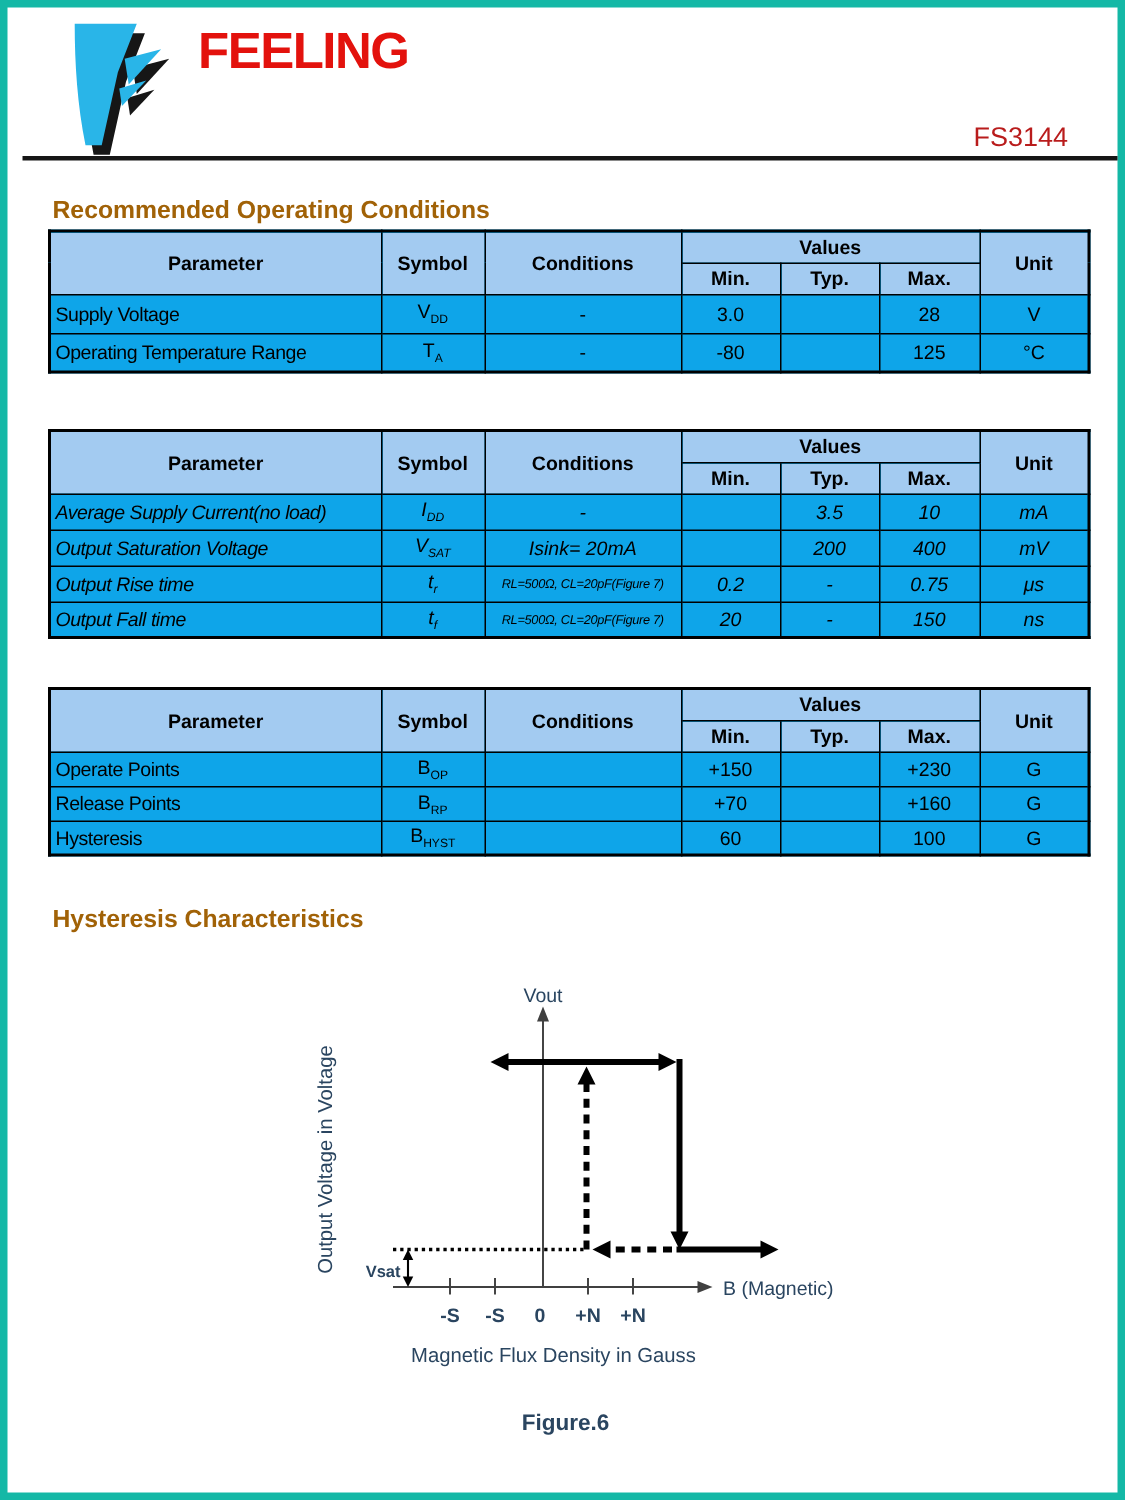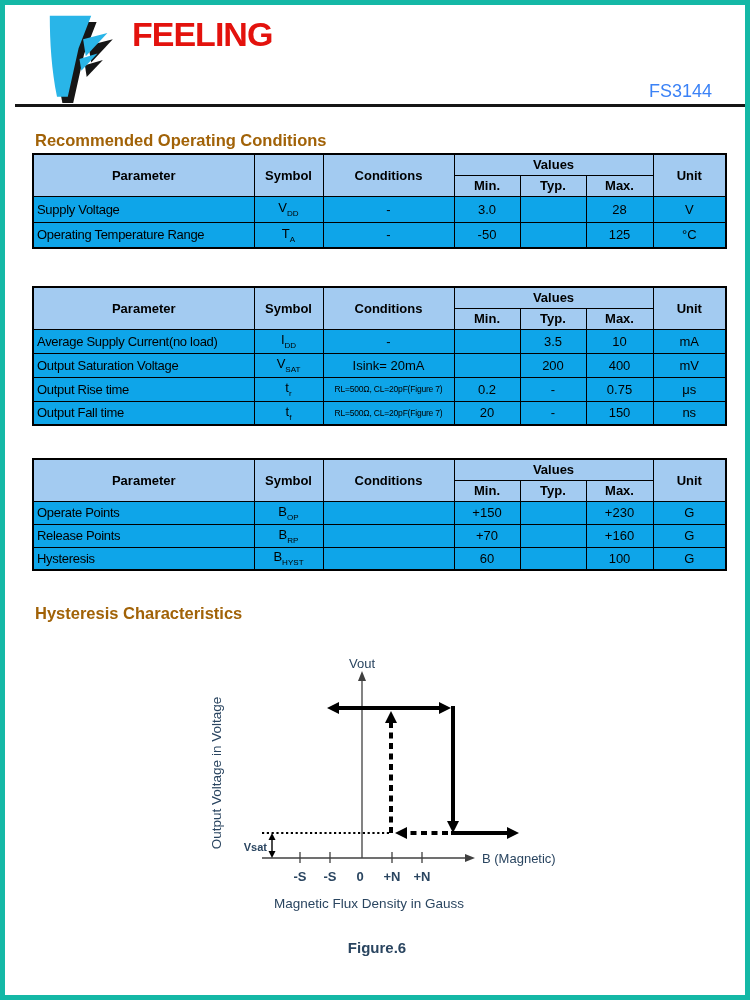--- a/index.html
+++ b/index.html
@@ -9,21 +9,21 @@
     font-family:"Liberation Sans", sans-serif; color:#000;
     border:5px solid #14b8a6; overflow:hidden;
   }
   
   .logo { position:absolute; left:34px; top:8px; width:90px; height:92px; }
   .brand {
     position:absolute; left:127px; top:9px;
     font-size:34px; line-height:40px; font-weight:bold; letter-spacing:-1px;
     white-space:nowrap;
   }
-  .partnum { position:absolute; left:644px; top:76px; font-size:18px; color:#3b82f6; }
+  .partnum { position:absolute; left:644px; top:76px; font-size:18px; color:#b91c1c; }
   .rule { position:absolute; left:10px; top:99px; width:731px; height:3px; background:#161616; }
 
   
   .sec-h {
     position:absolute; left:30px; font-size:16.5px; font-weight:bold;
     white-space:nowrap; color:#a16207;
   }
   .sec-h .reg { font-weight:normal; }
   .sec-h sub { font-size:0.6em; }
 
@@ -35,21 +35,21 @@
   .spec th, .spec td {
     border:1px solid #000; font-size:13px; text-align:center;
     padding:0; overflow:hidden; white-space:nowrap;
   }
   .spec th { background:#a3cbf1; font-weight:bold; }
   .spec thead tr { height:21px; }
   .spec td.p { text-align:left; padding-left:3px; letter-spacing:-0.3px; }
   .spec td.cond-sm { font-size:8.5px; letter-spacing:-0.2px; }
   .spec sub { font-size:0.62em; }
   #t-operating tbody tr { height:26px; }
-  #t-electrical tbody tr { height:24px; }
+  #t-electrical tbody tr { height:24px;font-style:italic; }
   #t-magnetic tbody tr { height:23px; }
   #h-operating { top:126px; }   #t-operating { top:148px; }
   #h-electrical { top:258px; }  #t-electrical { top:281px; }
   #h-magnetic { top:431px; }    #t-magnetic { top:453px; }
   #h-hysteresis { top:599px; }
 
   
   #figure { position:absolute; left:200px; top:640px; width:380px; height:320px; }
   .fig-text { fill:#2a4560; font-family:"Liberation Sans",sans-serif; }
 </style>
@@ -111,21 +111,21 @@
           <td>-</td>
           <td>3.0</td>
           <td></td>
           <td>28</td>
           <td>V</td>
         </tr>
         <tr>
           <td class="p">Operating Temperature Range</td>
           <td>T<sub>A</sub></td>
           <td>-</td>
-          <td>-50</td>
+          <td>-80</td>
           <td></td>
           <td>125</td>
           <td>°C</td>
         </tr>
       </tbody>
   </table>
 
 
   <table class="spec" id="t-electrical">
     <colgroup>

